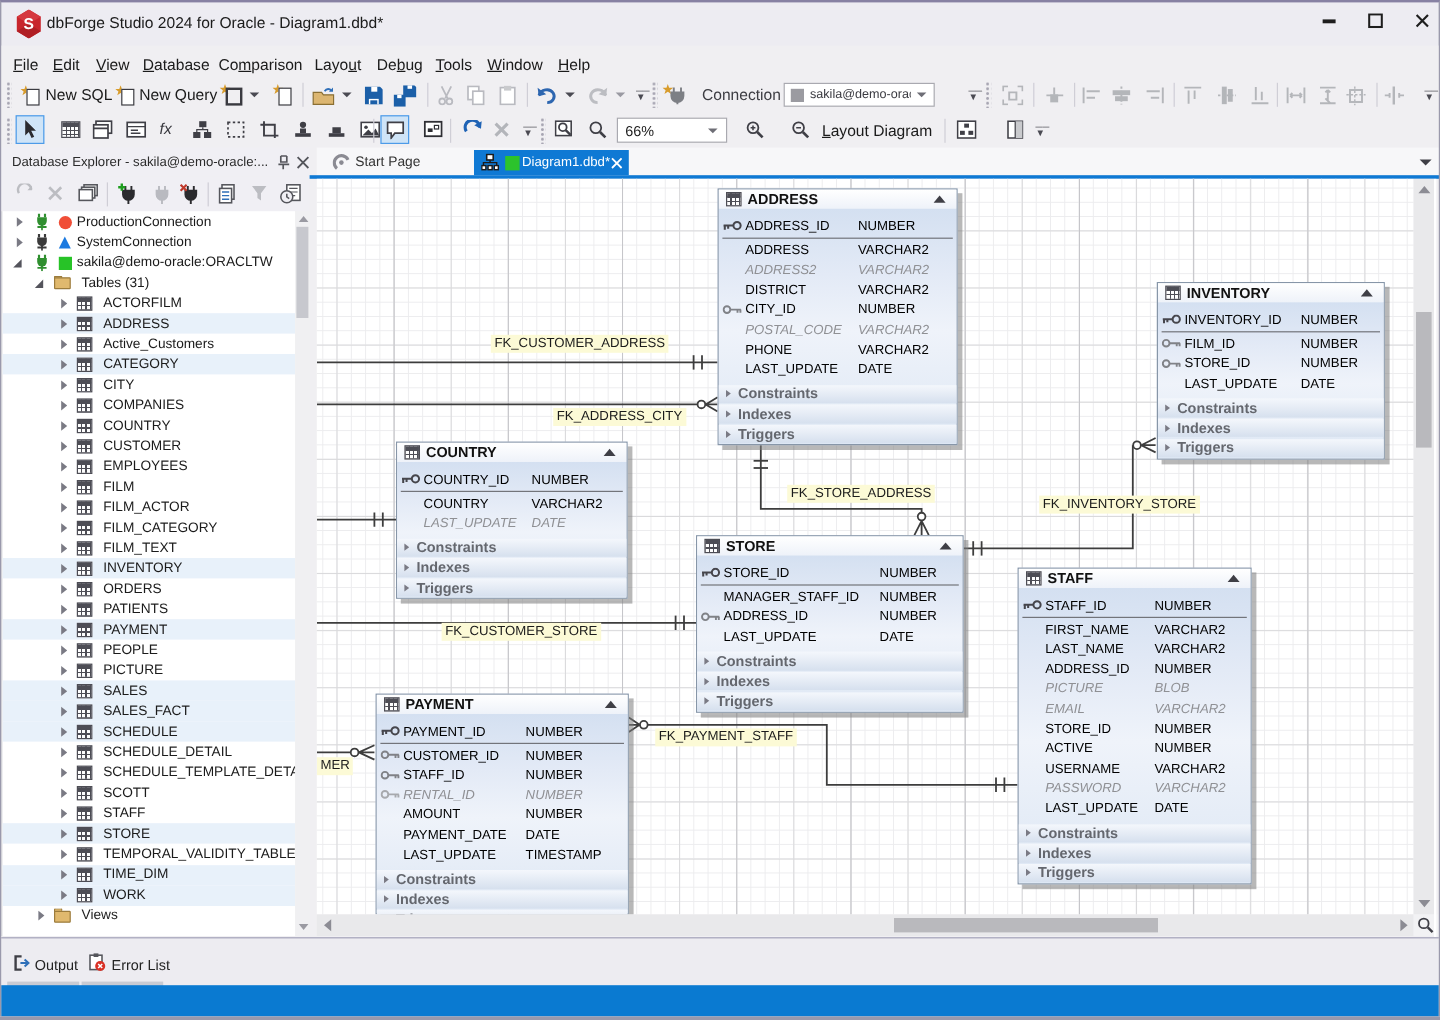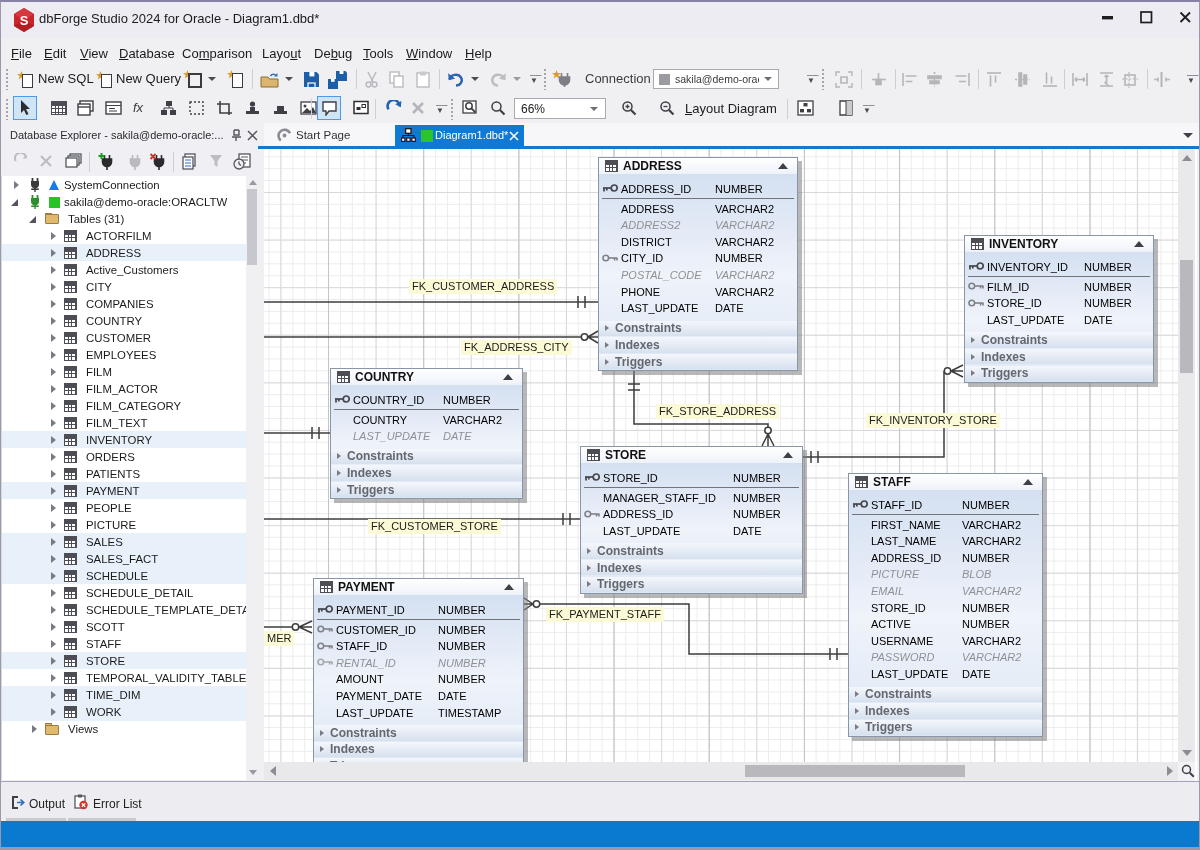--- a/index.html
+++ b/index.html
@@ -436,20 +436,32 @@
       <rect x="6" y="2" width="11" height="13" fill="#fff" stroke="#55565c" stroke-width="1.3"></rect>
       <path d="M8 5h7M8 8h7M8 11h5" stroke="#55565c"></path>
       <circle cx="6" cy="12" r="5" fill="#f0eff4" stroke="#55565c" stroke-width="1.3"></circle>
       <path d="M6 9.5V12l2 1.5" fill="none" stroke="#55565c" stroke-width="1.3"></path>
     </svg>
 </div>
 <div class="abs" id="tree">
 <div class="trow">
       <span class="arr" style="left:12px"></span>
       <svg style="position:absolute;left:27px;top:2px" width="12" height="14" viewBox="0 0 12 14">
+        <path d="M3.5 0v3M8.5 0v3" stroke="#2f8f2f" stroke-width="1.8"></path>
+        <path d="M2 3h8v3.2a4 4 0 01-8 0z" fill="#2f8f2f"></path>
+        <path d="M6 9v2.2" stroke="#2f8f2f" stroke-width="1.6"></path>
+        <path d="M2.2 11.2h7.6" stroke="#2f8f2f" stroke-width="1.6"></path>
+        <path d="M6 11.2V14" stroke="#2f8f2f" stroke-width="1.4"></path>
+      </svg>
+      <span style="position:absolute;left:47px;top:3.5px;width:11px;height:11px;border-radius:50%;background:#f04e37"></span>
+      <span class="tlab" style="left:62px">ProductionConnection</span>
+    </div>
+<div class="trow">
+      <span class="arr" style="left:12px"></span>
+      <svg style="position:absolute;left:27px;top:2px" width="12" height="14" viewBox="0 0 12 14">
         <path d="M3.5 0v3M8.5 0v3" stroke="#3a3a3a" stroke-width="1.8"></path>
         <path d="M2 3h8v3.2a4 4 0 01-8 0z" fill="#3a3a3a"></path>
         <path d="M6 9v2.2" stroke="#3a3a3a" stroke-width="1.6"></path>
         <path d="M2.2 11.2h7.6" stroke="#3a3a3a" stroke-width="1.6"></path>
         <path d="M6 11.2V14" stroke="#3a3a3a" stroke-width="1.4"></path>
       </svg>
       <span style="position:absolute;left:47px;top:4px;width:0;height:0;border-left:5.5px solid transparent;border-right:5.5px solid transparent;border-bottom:10px solid #1c7ae0"></span>
       <span class="tlab" style="left:62px">SystemConnection</span>
     </div>
 <div class="trow">
@@ -477,20 +489,25 @@
     </div>
 <div class="trow hl">
       <span class="arr" style="left:49px"></span>
       <span class="gicon" style="left:62px"></span>
       <span class="tlab" style="left:84px">ADDRESS</span>
     </div>
 <div class="trow">
       <span class="arr" style="left:49px"></span>
       <span class="gicon" style="left:62px"></span>
       <span class="tlab" style="left:84px">Active_Customers</span>
+    </div>
+<div class="trow hl">
+      <span class="arr" style="left:49px"></span>
+      <span class="gicon" style="left:62px"></span>
+      <span class="tlab" style="left:84px">CATEGORY</span>
     </div>
 <div class="trow">
       <span class="arr" style="left:49px"></span>
       <span class="gicon" style="left:62px"></span>
       <span class="tlab" style="left:84px">CITY</span>
     </div>
 <div class="trow">
       <span class="arr" style="left:49px"></span>
       <span class="gicon" style="left:62px"></span>
       <span class="tlab" style="left:84px">COMPANIES</span>

